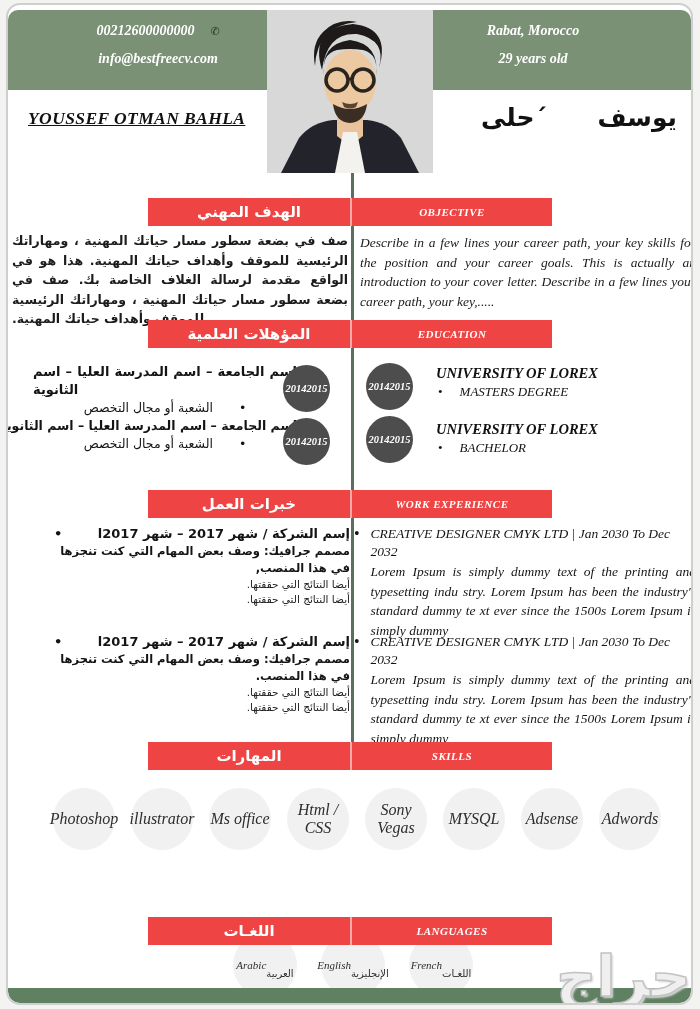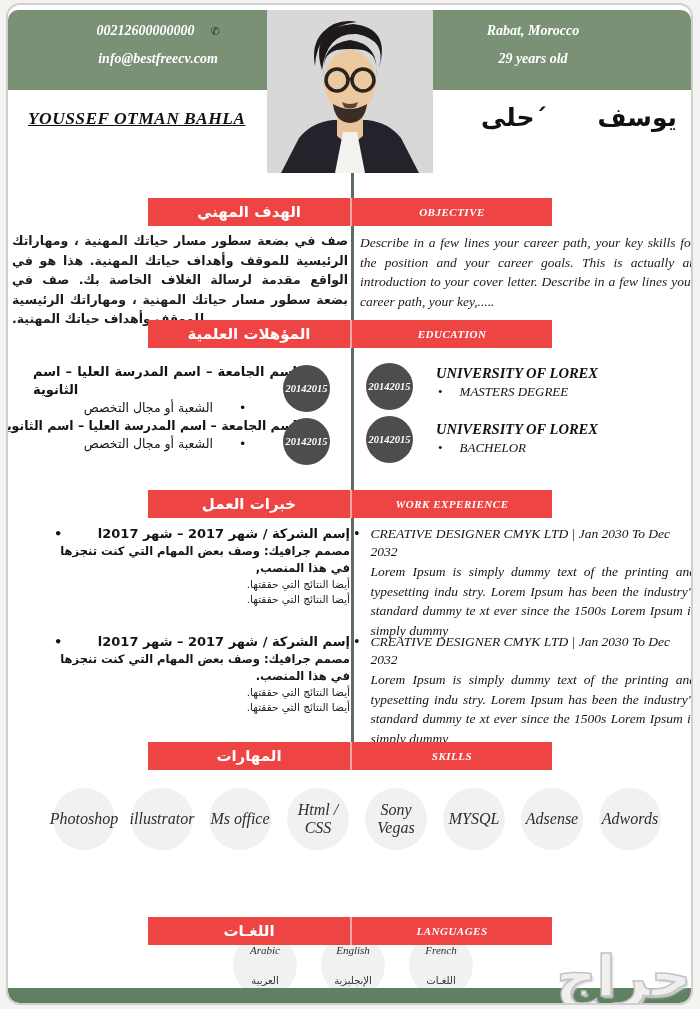--- a/index.html
+++ b/index.html
@@ -80,21 +80,21 @@
   
   #skills-row { left:45px; right:30px; top:783px; display:flex; justify-content:space-between; }
   .skill-circle { width:62px; height:62px; border-radius:50%; background:#f1f1f1;
                   display:flex; align-items:center; justify-content:center;
                   font-family:"Liberation Serif", serif; font-style:italic; font-size:16px;
                   color:#2e2e2e; text-align:center; }
 
   
   #langs-row { left:225px; top:928px; width:240px; display:flex; justify-content:space-between; }
   .lang-circle { width:64px; height:64px; border-radius:50%; background:#f1f1f1;
-                 display:flex; flex-direction:column; align-items:center; justify-content:center;
+                 display:flex; align-items:center; justify-content:center;
                  color:#2e2e2e; line-height:13px; }
   .lang-en { font-family:"Liberation Serif", serif; font-style:italic; font-size:11px; }
   .lang-ar { font-size:10px; margin-top:17px; }
 
   
   #footer { left:0; right:0; bottom:0; height:15px; background:#5f8162;
             border-radius:0 0 12px 12px; }
   #watermark { right:0px; bottom:-6px; font-size:56px; font-weight:bold; color:#efefef;
                -webkit-text-stroke:1.5px #c2c2c2; letter-spacing:6px; z-index:5;
                text-shadow:2px 2px 2px #d9d9d9; }

